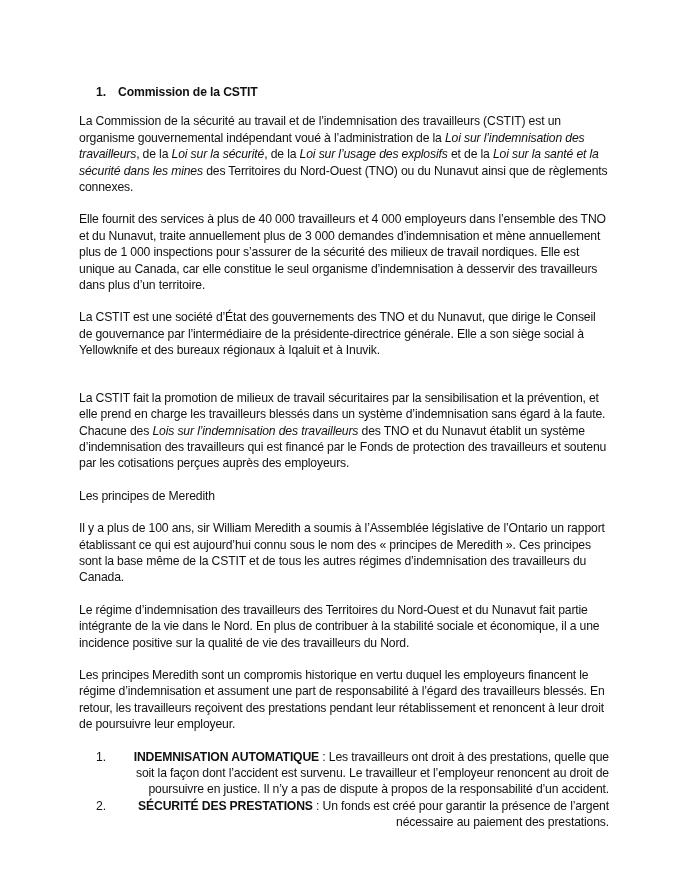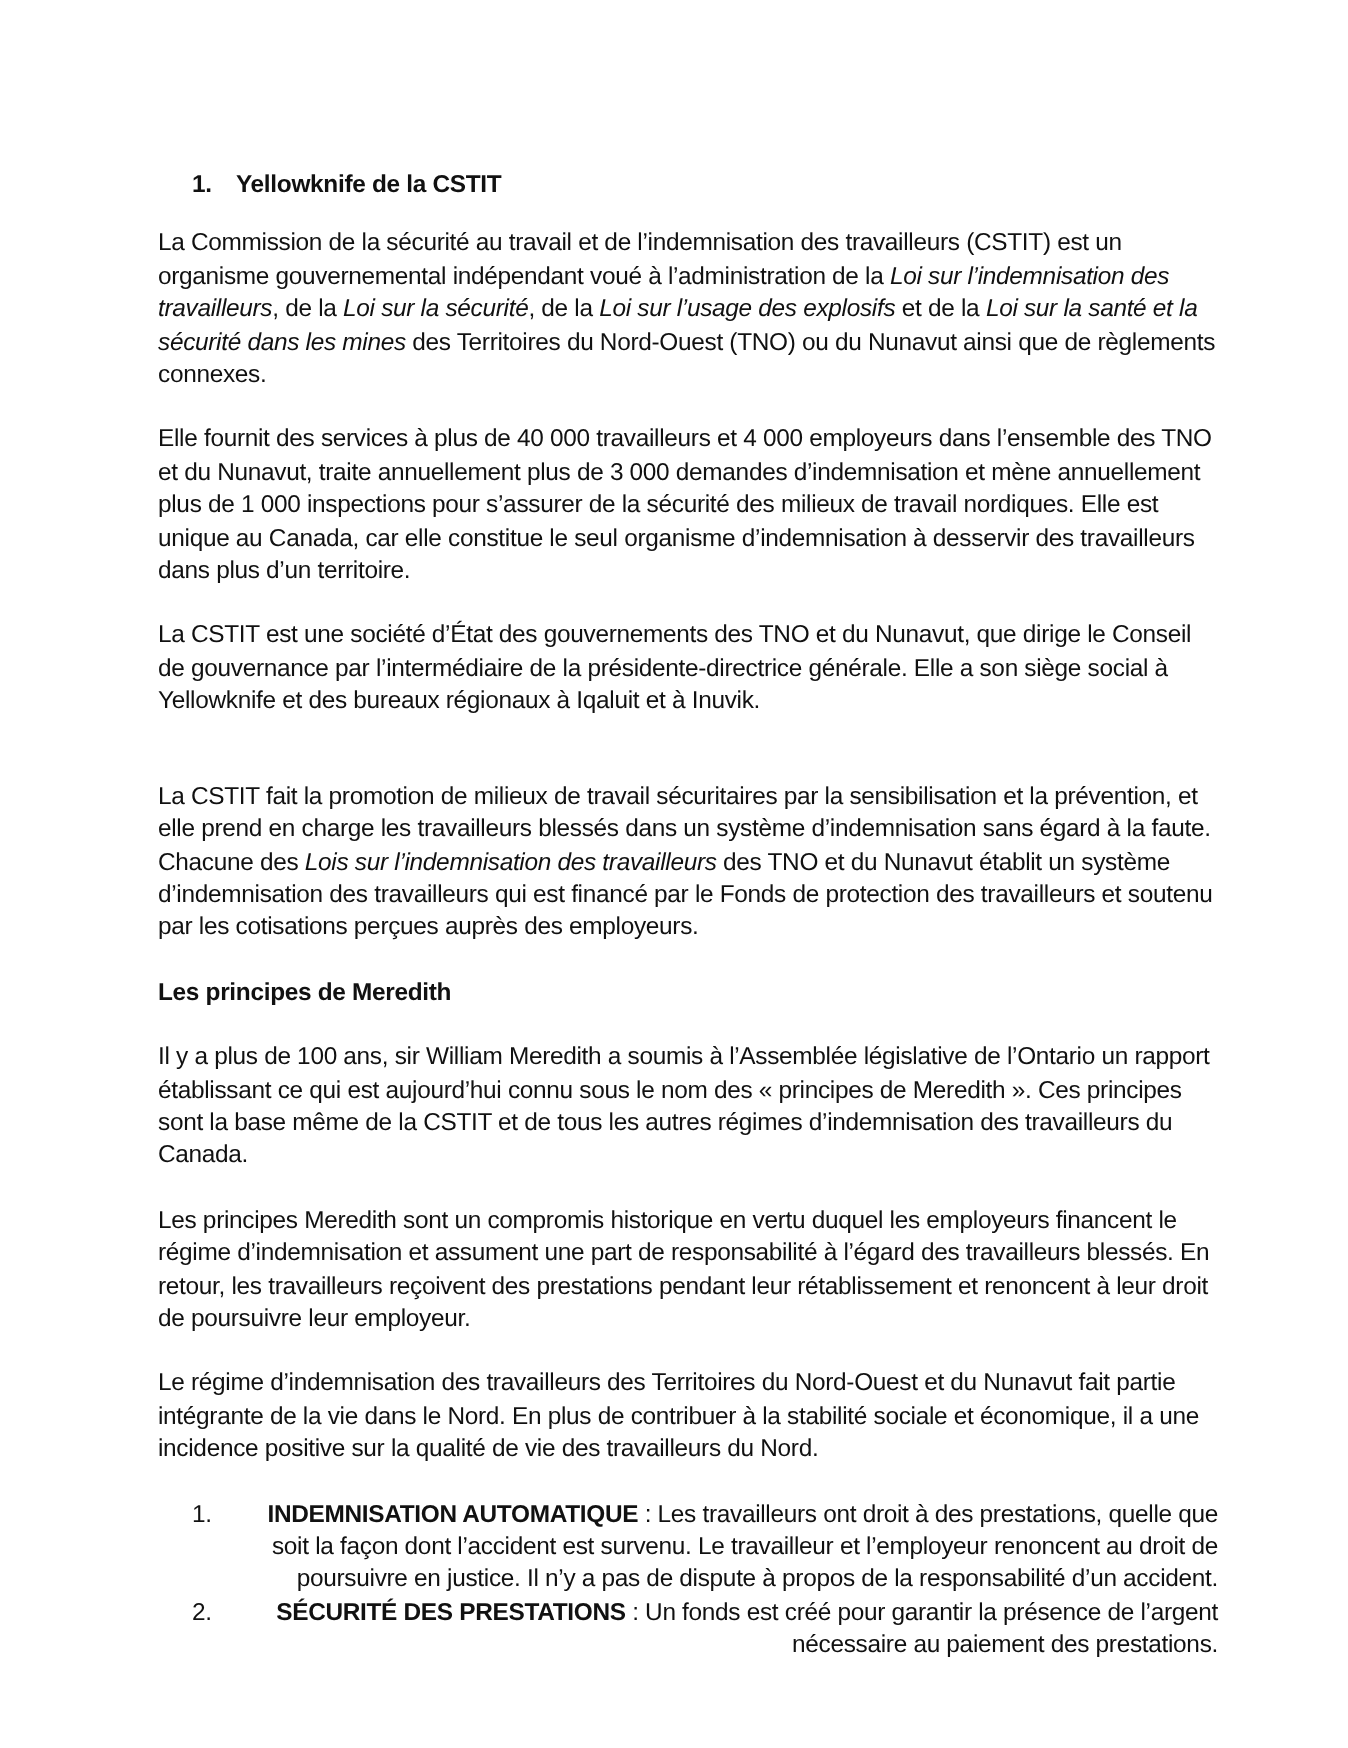--- a/index.html
+++ b/index.html
@@ -9,53 +9,53 @@
       font-family: "Liberation Sans", sans-serif;
       font-size: 12.2px; line-height: 16.4px; color: #111111;
       letter-spacing: -0.15px;
     }
     p { margin: 0; }
     .h1 { display: flex; font-weight: bold; margin-bottom: 13px; }
     .h1 .num { width: 39px; text-align: right; padding-right: 13px; box-sizing: border-box; width: 39px; margin-left: 0; }
     .h1 .num { padding-left: 17px; text-align: left; width: 39px; }
     .para { margin-bottom: 16px; }
     .para.extra { margin-bottom: 31px; }
-    .sub { font-weight: bold; margin-bottom: 16px; }
+    .sub { font-weight: normal; margin-bottom: 16px; }
     i { font-style: italic; }
     ol.list { list-style: none; margin: 0; padding: 0; }
     ol.list li { display: flex; }
     ol.list .num { width: 39px; flex: 0 0 39px; padding-left: 17px; box-sizing: border-box; }
     ol.list .body { flex: 1; text-align: right; }
     b { font-weight: bold; }
   </style>
 </head>
 <body>
 
 <div class="page">
 
   <div class="h1">
     <span class="num">1.</span>
-    <span>Yellowknife de la CSTIT</span>
+    <span>Commission de la CSTIT</span>
   </div>
 
   <p class="para"><span>La Commission de la sécurité au travail et de l’indemnisation des travailleurs (CSTIT) est un organisme gouvernemental indépendant voué à l’administration de la </span><i>Loi sur l’indemnisation des travailleurs</i><span>, de la </span><i>Loi sur la sécurité</i><span>, de la </span><i>Loi sur l’usage des explosifs</i><span> et de la </span><i>Loi sur la santé et la sécurité dans les mines</i><span> des Territoires du Nord-Ouest (TNO) ou du Nunavut ainsi que de règlements connexes.</span></p>
 
   <p class="para">Elle fournit des services à plus de 40 000 travailleurs et 4 000 employeurs dans l’ensemble des TNO et du Nunavut, traite annuellement plus de 3 000 demandes d’indemnisation et mène annuellement plus de 1 000 inspections pour s’assurer de la sécurité des milieux de travail nordiques. Elle est unique au Canada, car elle constitue le seul organisme d’indemnisation à desservir des travailleurs dans plus d’un territoire.</p>
 
   <p class="para extra">La CSTIT est une société d’État des gouvernements des TNO et du Nunavut, que dirige le Conseil de gouvernance par l’intermédiaire de la présidente-directrice générale. Elle a son siège social à Yellowknife et des bureaux régionaux à Iqaluit et à Inuvik.</p>
 
   <p class="para"><span>La CSTIT fait la promotion de milieux de travail sécuritaires par la sensibilisation et la prévention, et elle prend en charge les travailleurs blessés dans un système d’indemnisation sans égard à la faute. Chacune des </span><i>Lois sur l’indemnisation des travailleurs</i><span> des TNO et du Nunavut établit un système d’indemnisation des travailleurs qui est financé par le Fonds de protection des travailleurs et soutenu par les cotisations perçues auprès des employeurs.</span></p>
 
   <p class="sub">Les principes de Meredith</p>
 
   <p class="para">Il y a plus de 100 ans, sir William Meredith a soumis à l’Assemblée législative de l’Ontario un rapport établissant ce qui est aujourd’hui connu sous le nom des « principes de Meredith ». Ces principes sont la base même de la CSTIT et de tous les autres régimes d’indemnisation des travailleurs du Canada.</p>
 
+  <p class="para">Le régime d’indemnisation des travailleurs des Territoires du Nord-Ouest et du Nunavut fait partie intégrante de la vie dans le Nord. En plus de contribuer à la stabilité sociale et économique, il a une incidence positive sur la qualité de vie des travailleurs du Nord.</p>
+
   <p class="para">Les principes Meredith sont un compromis historique en vertu duquel les employeurs financent le régime d’indemnisation et assument une part de responsabilité à l’égard des travailleurs blessés. En retour, les travailleurs reçoivent des prestations pendant leur rétablissement et renoncent à leur droit de poursuivre leur employeur.</p>
-
-  <p class="para">Le régime d’indemnisation des travailleurs des Territoires du Nord-Ouest et du Nunavut fait partie intégrante de la vie dans le Nord. En plus de contribuer à la stabilité sociale et économique, il a une incidence positive sur la qualité de vie des travailleurs du Nord.</p>
 
 
   <ol class="list">
     <li>
       <span class="num">1.</span>
       <span class="body"><b>INDEMNISATION AUTOMATIQUE</b><span> : Les travailleurs ont droit à des prestations, quelle que soit la façon dont l’accident est survenu. Le travailleur et l’employeur renoncent au droit de poursuivre en justice. Il n’y a pas de dispute à propos de la responsabilité d’un accident.</span></span>
     </li>
     <li>
       <span class="num">2.</span>
       <span class="body"><b>SÉCURITÉ DES PRESTATIONS</b><span> : Un fonds est créé pour garantir la présence de l’argent nécessaire au paiement des prestations.</span></span>

